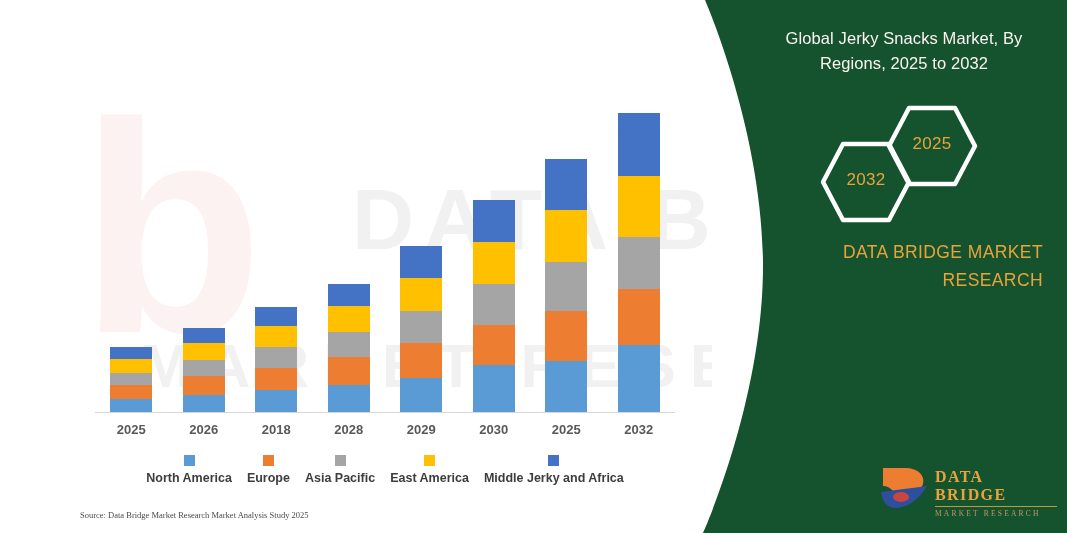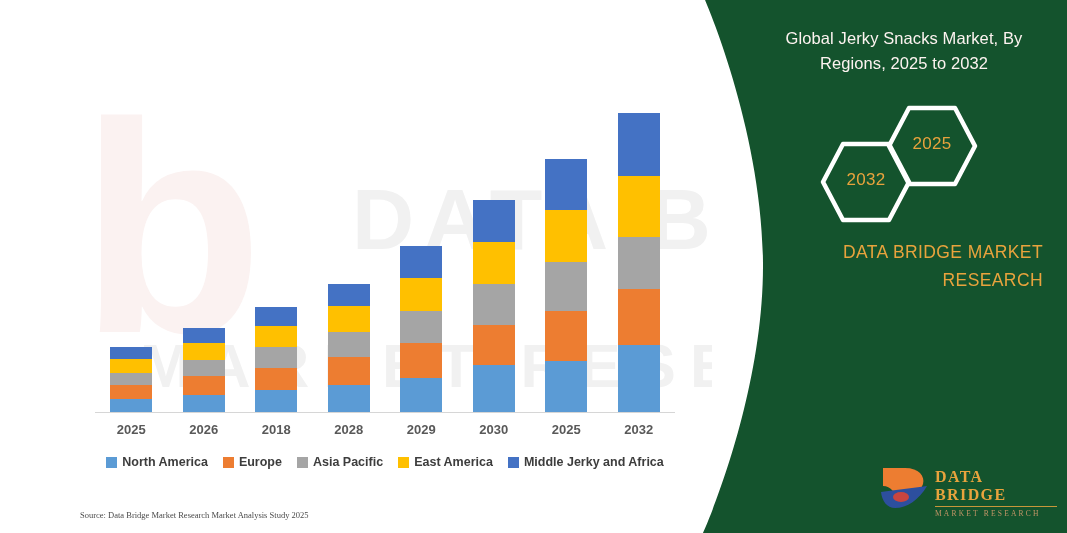--- a/index.html
+++ b/index.html
@@ -95,21 +95,21 @@
   .xlabels{
     position:absolute;left:95px;top:422px;width:580px;
     display:flex;z-index:4;
   }
   .xlabels span{flex:1 1 0;text-align:center;color:#595959;font-size:13px;font-weight:bold;}
 
   .legend{
     position:absolute;left:95px;top:455px;width:580px;
     display:flex;align-items:center;justify-content:center;gap:15px;z-index:4;
   }
-  .lg-item{display:flex;align-items:center;gap:5px;}
+  .lg-item{display:flex;align-items:center;gap:5px;flex-direction:column;}
   .lg-swatch{width:11px;height:11px;display:block;}
   .lg-label{color:#3d3d3d;font-size:12.5px;font-weight:bold;white-space:nowrap;}
 
   .footer{
     position:absolute;left:80px;top:506px;width:600px;height:18px;z-index:4;
     display:flex;justify-content:space-between;align-items:center;
     font-family:"Liberation Serif", serif;font-size:8.5px;color:#4a4a4a;
   }
   .footer span{white-space:nowrap;}
 </style>

